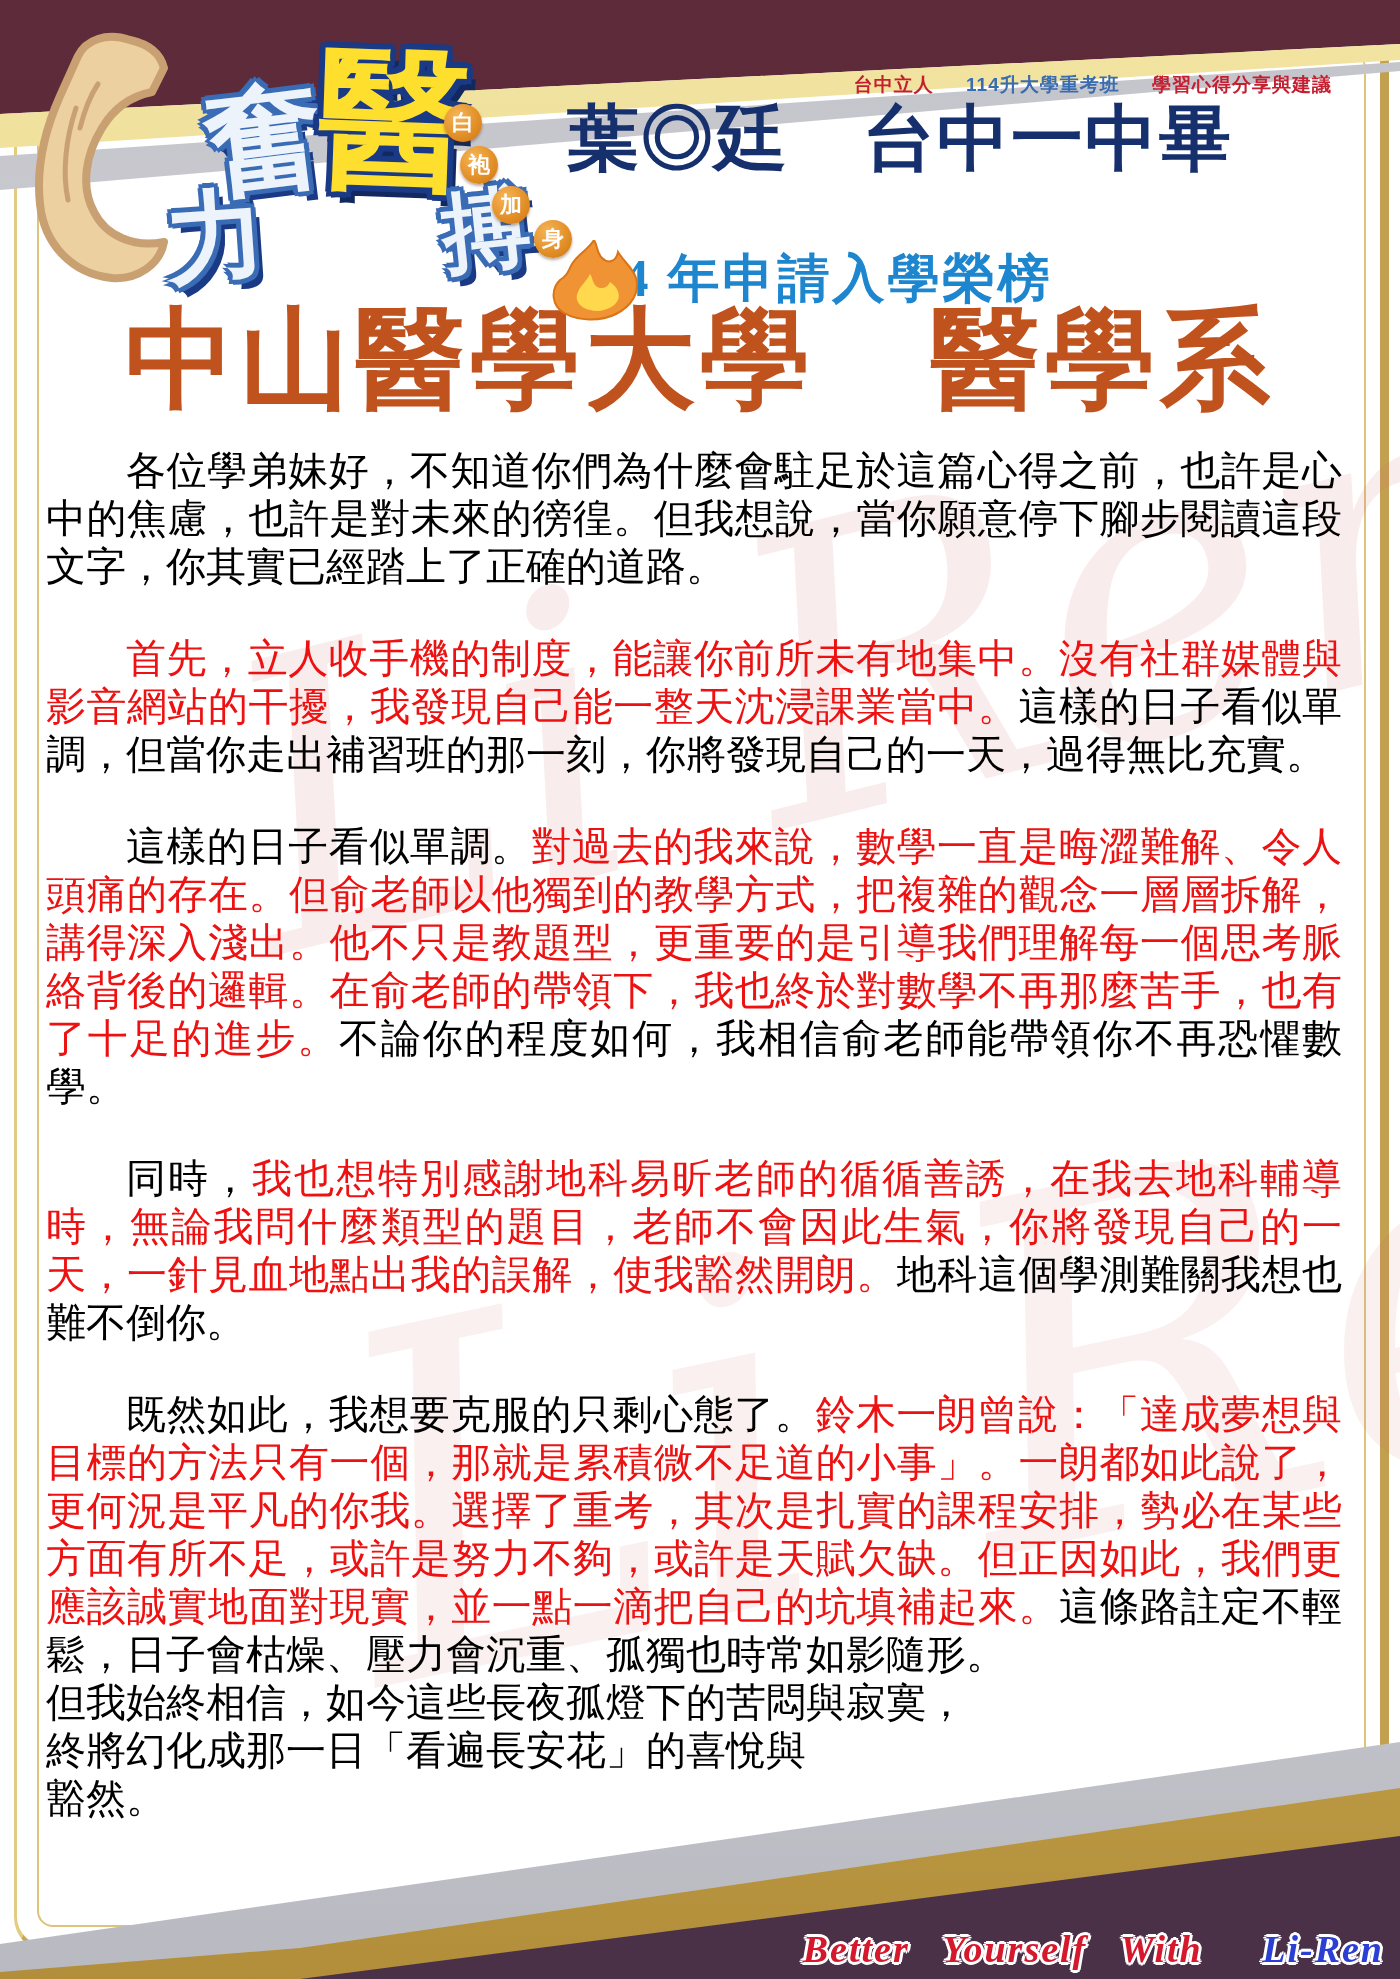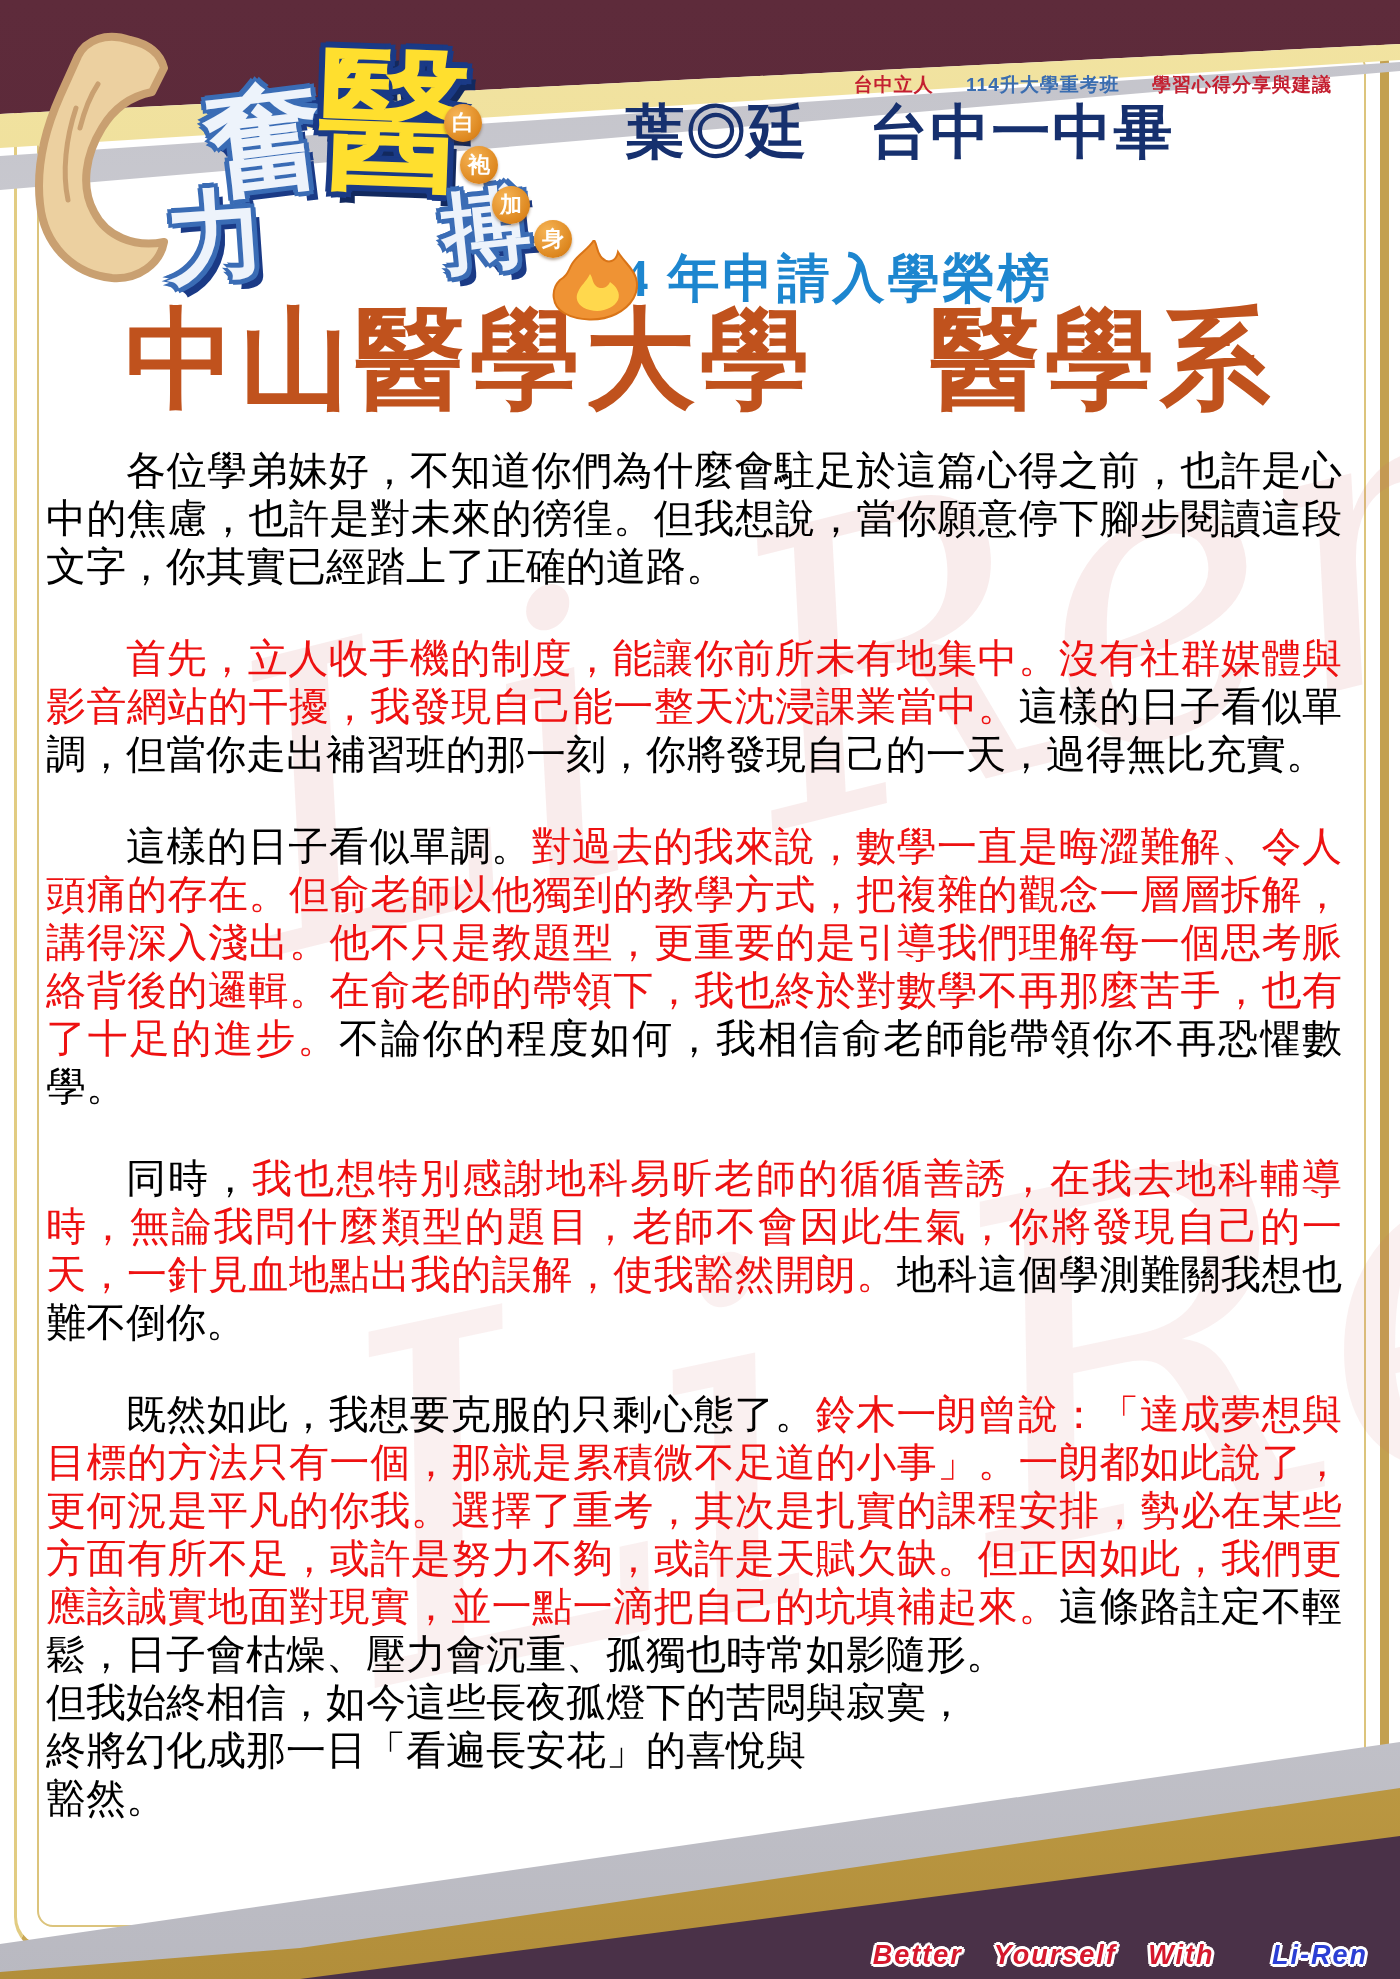--- a/index.html
+++ b/index.html
@@ -71,21 +71,21 @@
   .flame{position:absolute;left:548px;top:240px;}
   
   .mini-header{
     position:absolute;top:72px;right:68px;z-index:10;
     font-size:19px;font-weight:bold;letter-spacing:1px;white-space:nowrap;
   }
   .mini-red{color:#c41f30;}
   .mini-blue{color:#3a6db0;margin:0 26px;}
   .name-line{
     position:absolute;left:470px;top:100px;width:860px;z-index:10;text-align:center;
-    font-family:"Liberation Serif", serif;font-weight:900;font-size:59px;line-height:1.1;
+    font-family:"Liberation Serif", serif;font-weight:900;font-size:72px;line-height:1.1;
     color:#16306e;letter-spacing:2px;white-space:nowrap;
   }
   .honor-line{
     position:absolute;left:360px;top:244px;width:900px;z-index:10;text-align:center;
     font-family:"Liberation Serif", serif;font-weight:900;font-size:52px;
     color:#1d86cf;letter-spacing:3px;white-space:nowrap;
   }
   .admission-title{
     position:absolute;left:40px;top:300px;width:1320px;z-index:10;text-align:center;
     font-family:"Liberation Serif", serif;font-weight:900;font-size:110px;line-height:1.1;
@@ -96,23 +96,23 @@
     position:absolute;left:46px;top:446px;right:54px;z-index:10;
     font-size:40px;line-height:48px;text-align:justify;color:#000;
     font-weight:500;
   }
   .essay p.para{margin:0 4px 44px 0;text-indent:2em;}
   .essay p.para:last-child{margin-bottom:0;}
   .seg-black{color:#000000;white-space:pre-line;}
   .seg-red{color:#ee1111;white-space:pre-line;}
   
   .footer-slogan{
-    position:absolute;right:32px;bottom:8px;z-index:21;white-space:nowrap;
-    font-family:Liberation Sans, sans-serif;font-style:italic;font-weight:bold;
-    font-size:27px;letter-spacing:2px;word-spacing:22px;
+    position:absolute;right:16px;bottom:8px;z-index:21;white-space:nowrap;
+    font-family:Liberation Serif, serif;font-style:italic;font-weight:bold;
+    font-size:38px;letter-spacing:2px;word-spacing:22px;
   }
   .slogan-red{color:#d6182d;}
   .slogan-blue{color:#2b3fd4;margin-left:26px;}
   .outline-white{
     text-shadow:
       -2px -2px 0 #fff, 2px -2px 0 #fff, -2px 2px 0 #fff, 2px 2px 0 #fff,
       0 -3px 0 #fff, 0 3px 0 #fff, -3px 0 0 #fff, 3px 0 0 #fff;
   }
 </style>
 </head>

